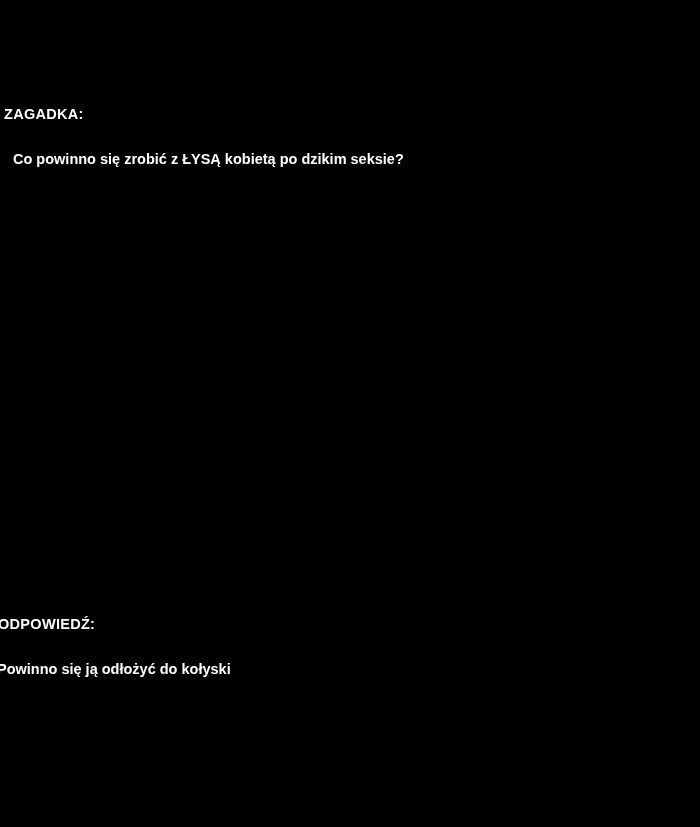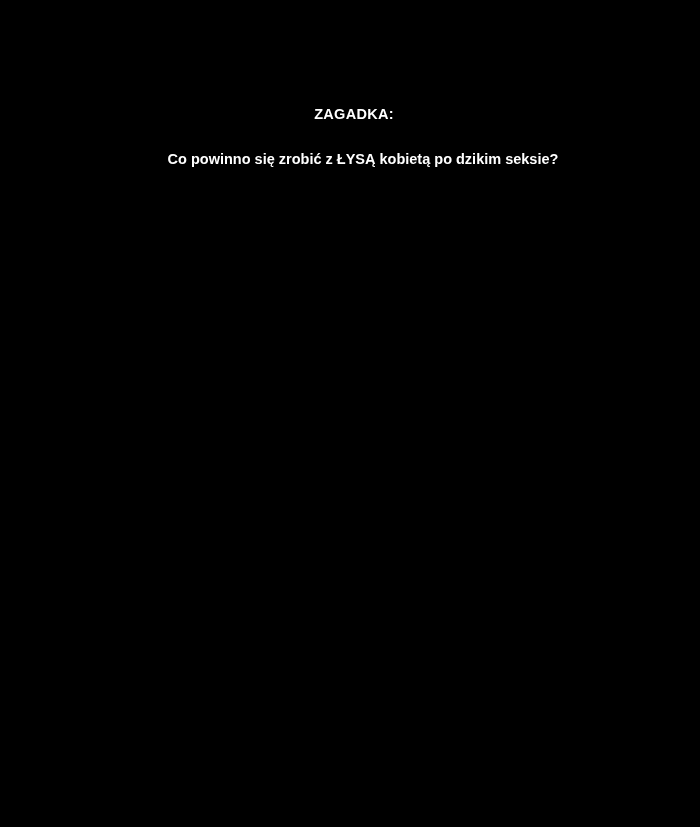--- a/index.html
+++ b/index.html
@@ -16,21 +16,21 @@
   }
   .meme-card {
     position: relative;
     width: 700px;
     height: 827px;
     background: #000000;
   }
   .block {
     position: absolute;
     width: 100%;
-    text-align: center;
+    text-align: left;
   }
   .riddle-block {
     top: 104px;
   }
   .answer-block {
     top: 614px;
   }
   .heading {
     font-size: 14.5px;
     font-weight: bold;
@@ -63,14 +63,18 @@
 </head>
 <body>
 
 <div class="meme-card">
 
   <div class="block riddle-block">
     <p class="heading">ZAGADKA:</p>
     <p class="question">Co powinno się zrobić z ŁYSĄ kobietą po dzikim seksie?</p>
   </div>
 
+  <div class="block answer-block">
+    <p class="heading">ODPOWIEDŹ:</p>
+    <p class="answer-text">Powinno się ją odłożyć do kołyski</p>
+  </div>
 
 </div>
 
 </body></html>

